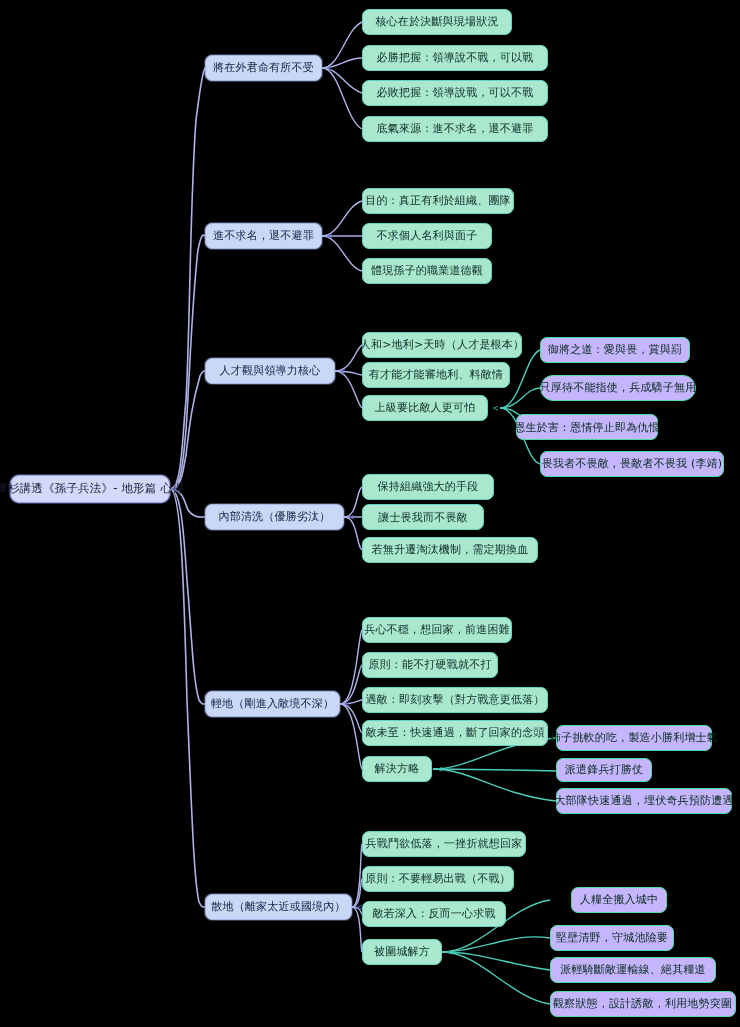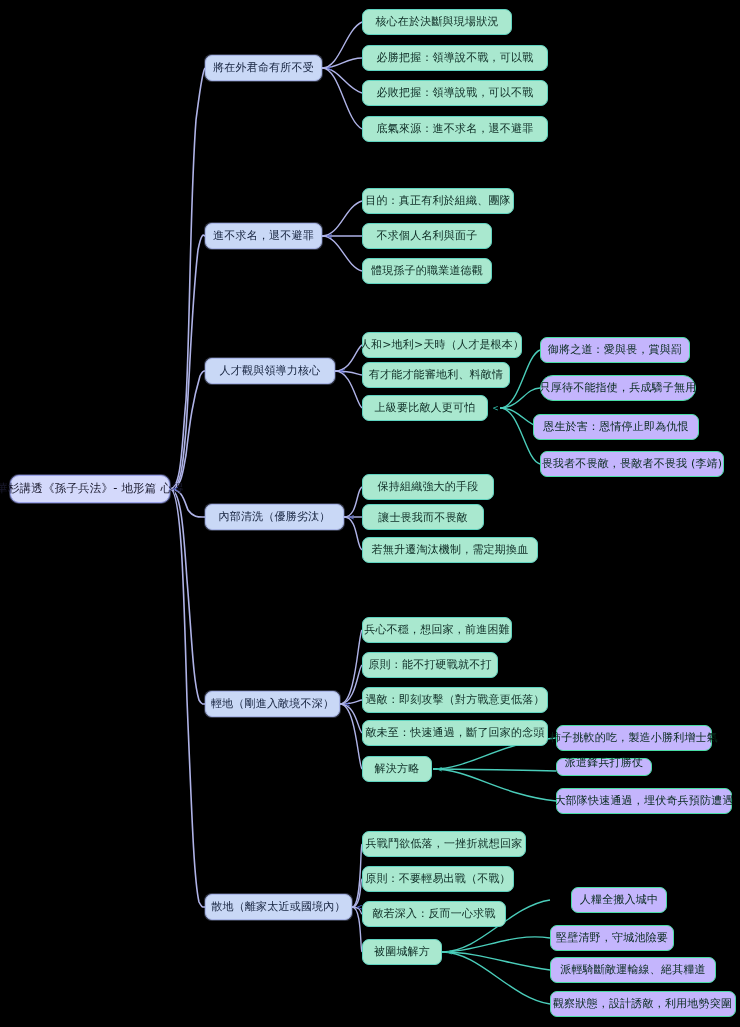--- a/index.html
+++ b/index.html
@@ -181,21 +181,21 @@
     <span>上級要比敵人更可怕</span>
   </div>
   <div class="collapse teal" style="left:490px;top:401px;">&lt;</div>
 
   <div class="node lv4" style="left:540px;top:337px;width:150px;height:26px;">
     <span>御將之道：愛與畏，賞與罰</span>
   </div>
   <div class="node lv4" style="left:540px;top:375px;width:156px;height:26px;border-radius:13px;">
     <span>只厚待不能指使，兵成驕子無用</span>
   </div>
-  <div class="node lv4" style="left:533px;top:414px;width:166px;height:26px;">
+  <div class="node lv4" style="left:516px;top:414px;width:142px;height:26px;font-family:Liberation Serif, serif;">
     <span>恩生於害：恩情停止即為仇恨</span>
   </div>
   <div class="node lv4" style="left:540px;top:451px;width:184px;height:26px;">
     <span>畏我者不畏敵，畏敵者不畏我 (李靖)</span>
   </div>
 
   <div class="node lv2" style="left:205px;top:504px;width:139px;height:26px;">
     <span>內部清洗（優勝劣汰）</span>
   </div>
   <div class="collapse" style="left:346px;top:510px;">&lt;</div>
@@ -228,21 +228,21 @@
     <span>敵未至：快速通過，斷了回家的念頭</span>
   </div>
   <div class="node lv3" style="left:362px;top:756px;width:70px;height:26px;">
     <span>解決方略</span>
   </div>
   <div class="collapse teal" style="left:434px;top:762px;">&lt;</div>
 
   <div class="node lv4" style="left:556px;top:725px;width:156px;height:26px;">
     <span>柿子挑軟的吃，製造小勝利增士氣</span>
   </div>
-  <div class="node lv4" style="left:556px;top:758px;width:96px;height:18px;align-items:flex-end;">
+  <div class="node lv4" style="left:556px;top:758px;width:96px;height:24px;">
     <span>派遣鋒兵打勝仗</span>
   </div>
   <div class="node lv4" style="left:556px;top:788px;width:176px;height:26px;">
     <span>大部隊快速通過，埋伏奇兵預防遭遇</span>
   </div>
 
   <div class="node lv2" style="left:205px;top:894px;width:147px;height:26px;">
     <span>散地（離家太近或國境內）</span>
   </div>
   <div class="collapse" style="left:354px;top:900px;">&lt;</div>

